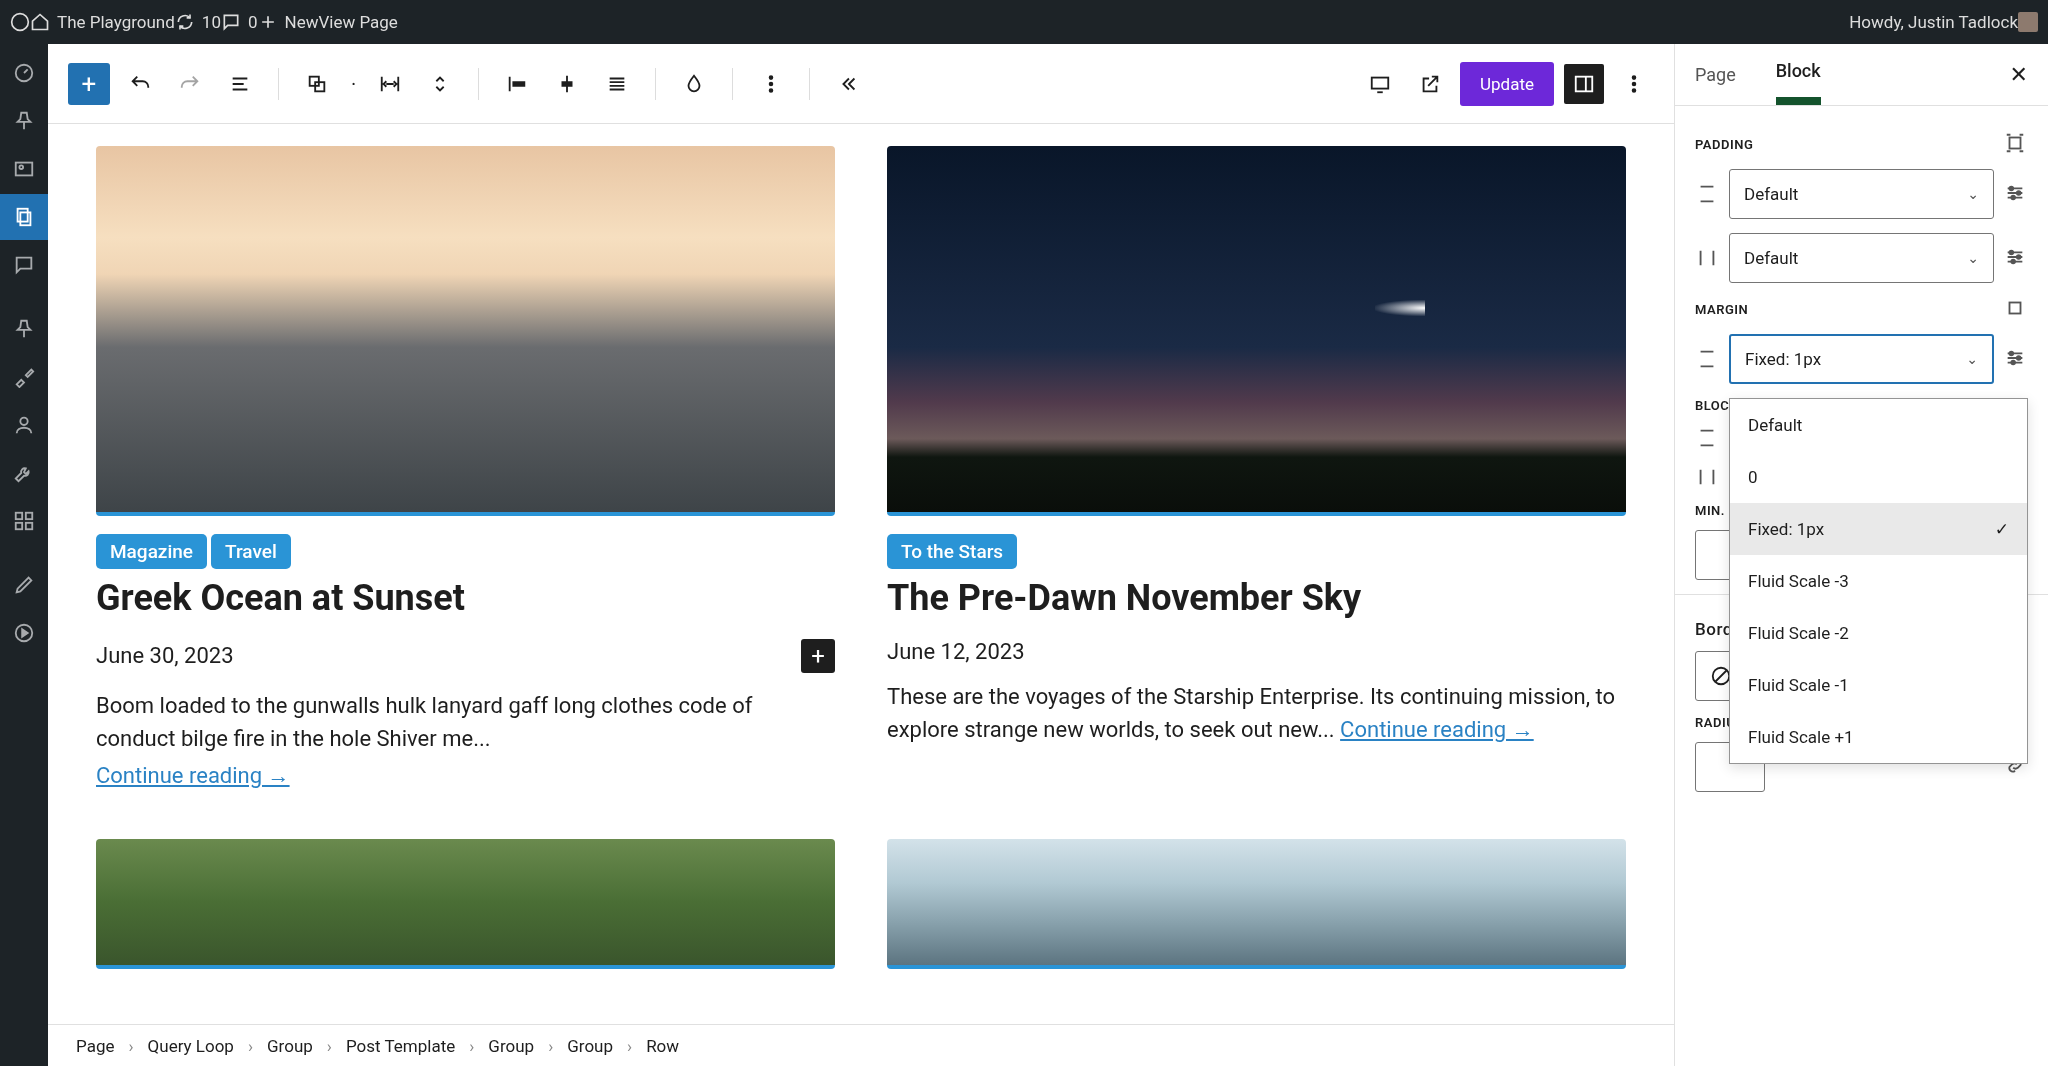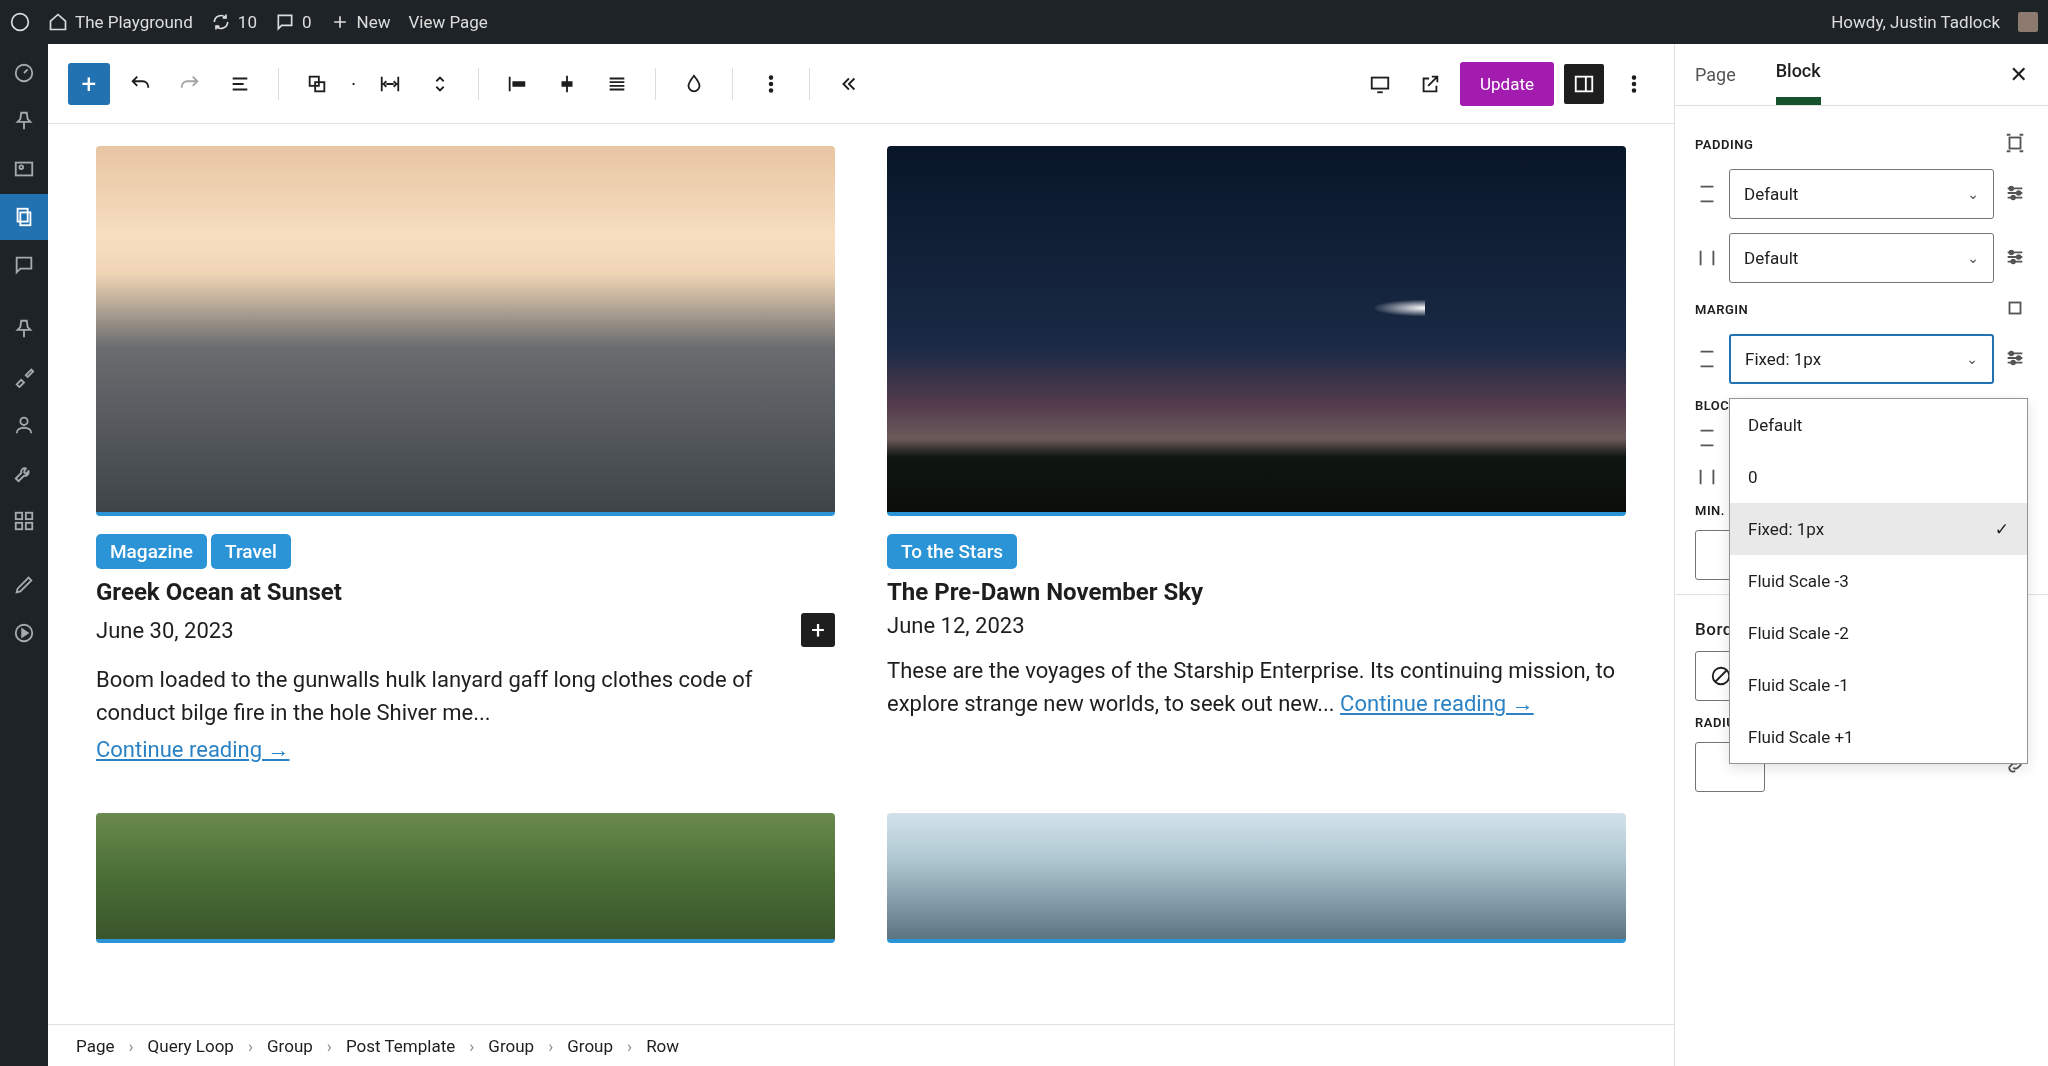--- a/index.html
+++ b/index.html
@@ -1,47 +1,47 @@
 <!DOCTYPE html>
 <html><head>
 <meta charset="utf-8">
 <style>
 * { box-sizing: border-box; margin: 0; padding: 0; }
 body { font-family: -apple-system, BlinkMacSystemFont, "Segoe UI", Roboto, sans-serif; background: #fff; color: #1e1e1e; font-size: 13px; overflow: hidden; }
 .adminbar { height: 44px; background: #1d2327; color: #c3c4c7; display: flex; align-items: center; padding: 0 10px; font-size: 17px; justify-content: space-between; }
-.adminbar-left, .adminbar-right { display: flex; align-items: center; gap: 18px; }
+.adminbar-left, .adminbar-right { display: flex; align-items: center; }
 .adminbar a { color: #ddd; text-decoration: none; display: inline-flex; align-items: center; gap: 7px; }
 .adminbar .icon { width: 20px; height: 20px; display: inline-flex; align-items: center; justify-content: center; }
 .avatar { width: 20px; height: 20px; background: #8d7a6e; border-radius: 2px; }
 .shell { display: flex; height: calc(100vh - 44px); }
 .leftrail { width: 48px; background: #1d2327; display: flex; flex-direction: column; align-items: center; padding-top: 6px; gap: 2px; }
 .leftrail .rail-item { width: 48px; height: 46px; display: flex; align-items: center; justify-content: center; color: #a7aaad; cursor: pointer; }
 .leftrail .rail-item.active { background: #2271b1; color: #fff; }
 .leftrail .rail-gap { height: 14px; }
 .main { flex: 1; display: flex; flex-direction: column; min-width: 0; }
 .toolbar { height: 80px; border-bottom: 1px solid #e0e0e0; display: flex; align-items: center; padding: 0 20px; gap: 10px; }
 .toolbar .spacer { flex: 1; }
 .btn-insert { width: 42px; height: 42px; background: #2271b1; color: #fff; border-radius: 3px; display: flex; align-items: center; justify-content: center; font-size: 26px; cursor: pointer; }
 .tb-btn { width: 40px; height: 40px; display: flex; align-items: center; justify-content: center; color: #1e1e1e; cursor: pointer; border-radius: 2px; }
 .tb-btn.active { background: #1e1e1e; color: #fff; }
 .tb-sep { width: 1px; height: 32px; background: #ddd; margin: 0 8px; }
 .tb-dot { font-size: 20px; color: #1e1e1e; padding: 0 4px; }
-.update-btn { background: #a21caf; color: #fff; padding: 12px 20px; border-radius: 3px; font-size: 17px; cursor: pointer; }
+.update-btn { background: #6d28d9; color: #fff; padding: 12px 20px; border-radius: 3px; font-size: 17px; cursor: pointer; }
 .canvas { flex: 1; overflow: auto; padding: 22px 48px; }
 .grid { display: grid; grid-template-columns: 1fr 1fr; gap: 52px; }
 .card { display: flex; flex-direction: column; }
 .card-img { width: 100%; height: 370px; border-radius: 4px; border-bottom: 4px solid #2a94d6; margin-bottom: 18px; }
 .img1 { background: linear-gradient(to bottom, #e8c5a3 0%, #f6dfc0 25%, #f0d5b5 35%, #6a6c6f 55%, #3e4448 100%); }
 .img2 { background: linear-gradient(to bottom, #091629 0%, #1a2a45 55%, #513a4c 70%, #6c5a5a 80%, #0f1610 85%, #0a0e0a 100%); position: relative; }
 .img2::after { content:""; position:absolute; top:42%; left:66%; width:50px; height:16px; background: radial-gradient(ellipse at right, #fff 0%, rgba(255,255,255,0) 75%); }
 .img3 { background: linear-gradient(to bottom, #6a8a4e 0%, #4a6e35 50%, #3a552c 100%); height: 130px; }
 .img4 { background: linear-gradient(to bottom, #d3e2e9 0%, #b1c9d3 35%, #8aa3ae 65%, #5c7480 100%); height: 130px; }
 .tags { display: flex; gap: 4px; margin-bottom: 10px; }
 .tag { background: #2a94d6; color: #fff; padding: 6px 14px; border-radius: 5px; font-size: 19px; font-weight: 500; }
-.title { font-size: 24px; font-weight: 700; margin-bottom: 8px; line-height: 1.1; }
+.title { font-size: 36px; font-weight: 700; margin-bottom: 20px; line-height: 1.1; }
 .date-row { display: flex; align-items: center; justify-content: space-between; margin-bottom: 16px; }
 .date { font-size: 22px; color: #1e1e1e; }
 .add-sq { width: 34px; height: 34px; background: #1e1e1e; color: #fff; display: flex; align-items: center; justify-content: center; font-size: 24px; border-radius: 3px; cursor: pointer; }
 .excerpt { font-size: 22px; line-height: 1.5; color: #1e1e1e; margin-bottom: 8px; }
 .readmore { color: #2a82c4; font-size: 22px; text-decoration: underline; cursor: pointer; }
 .breadcrumb { height: 42px; border-top: 1px solid #e0e0e0; display: flex; align-items: center; padding: 0 28px; gap: 14px; font-size: 17px; color: #1e1e1e; }
 .breadcrumb .sep { color: #888; }
 .sidebar { width: 374px; border-left: 1px solid #e0e0e0; display: flex; flex-direction: column; overflow: hidden; }
 .sidebar-tabs { display: flex; align-items: center; height: 62px; padding: 0 20px; border-bottom: 1px solid #e0e0e0; position: relative; }
 .sidebar-tabs .tab { padding: 0 0; margin-right: 40px; font-size: 18px; color: #555; cursor: pointer; height: 100%; display: flex; align-items: center; }

